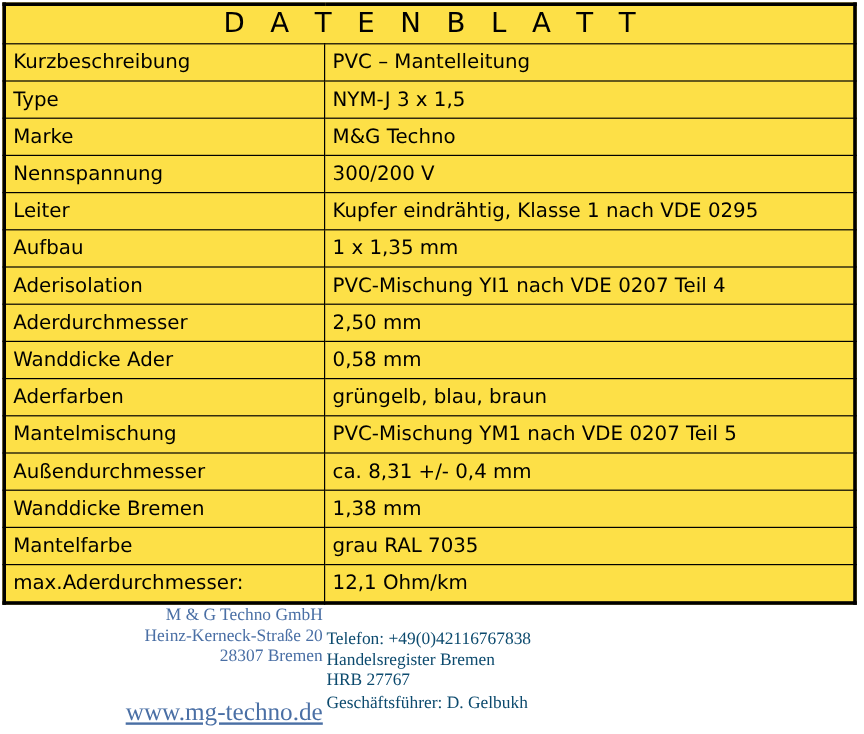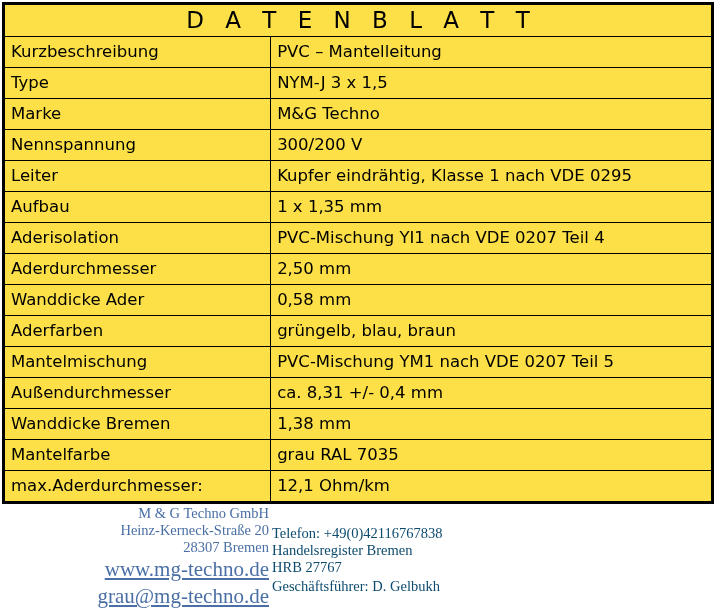--- a/index.html
+++ b/index.html
@@ -94,20 +94,21 @@
     color: #4a6fa5;
     white-space: nowrap;
   }
   .link-line {
     font-size: 21px;
     line-height: 27px;
     color: #4a6fa5;
     text-decoration: underline;
     white-space: nowrap;
     display: block;
+    margin-top: 24px;
   }
   .info-line {
     font-size: 14.5px;
     line-height: 17px;
     color: #0c4a6e;
     white-space: nowrap;
   }
   .info-gap {
     margin-top: 2px;
   }

